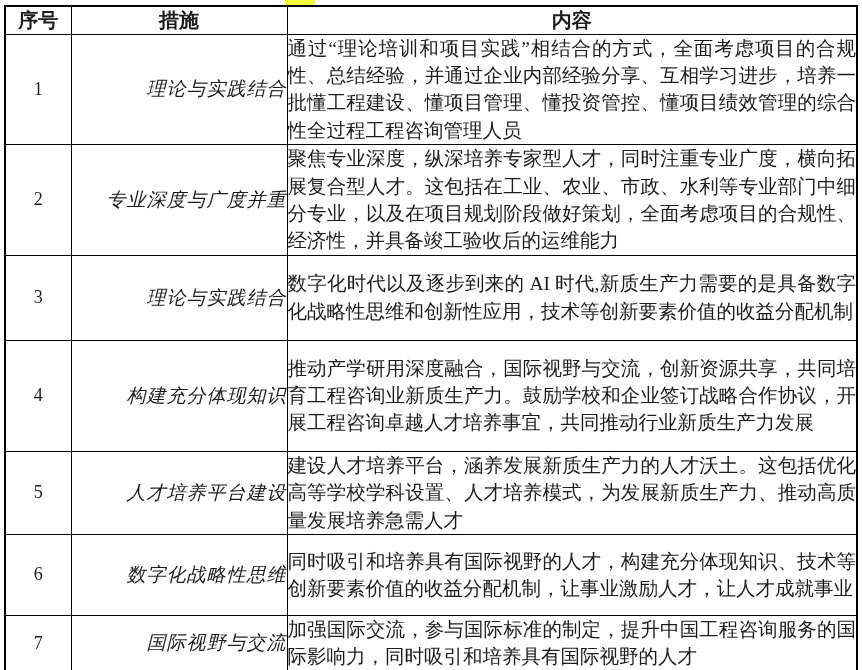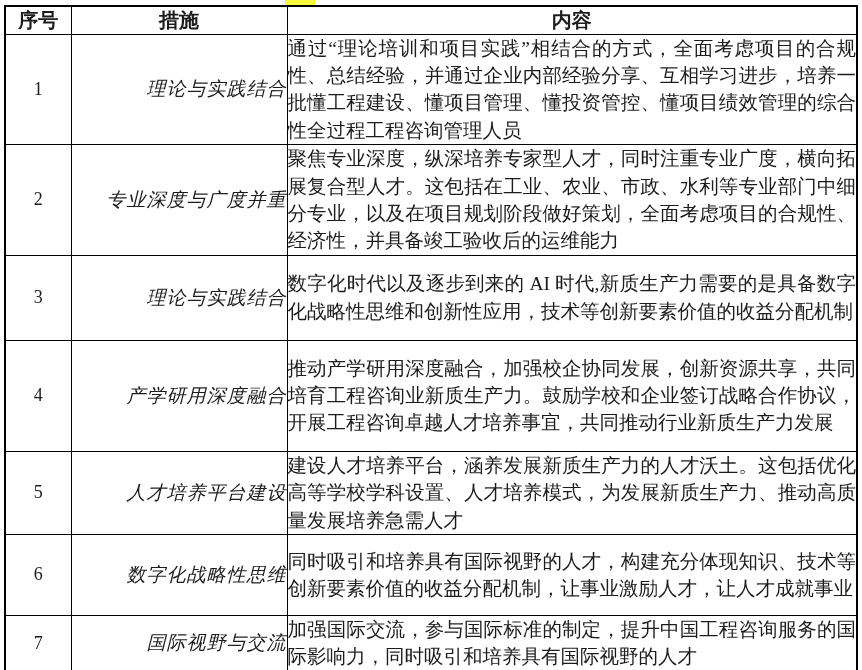--- a/index.html
+++ b/index.html
@@ -97,22 +97,22 @@
         <td class="measure">专业深度与广度并重</td>
         <td class="content">聚焦专业深度，纵深培养专家型人才，同时注重专业广度，横向拓展复合型人才。这包括在工业、农业、市政、水利等专业部门中细分专业，以及在项目规划阶段做好策划，全面考虑项目的合规性、经济性，并具备竣工验收后的运维能力</td>
       </tr>
       <tr class="r3">
         <td class="no">3</td>
         <td class="measure">理论与实践结合</td>
         <td class="content">数字化时代以及逐步到来的 AI 时代,新质生产力需要的是具备数字化战略性思维和创新性应用，技术等创新要素价值的收益分配机制</td>
       </tr>
       <tr class="r4">
         <td class="no">4</td>
-        <td class="measure">产学研用深度融合</td>
-        <td class="content">推动产学研用深度融合，加强校企协同发展，创新资源共享，共同培育工程咨询业新质生产力。鼓励学校和企业签订战略合作协议，开展工程咨询卓越人才培养事宜，共同推动行业新质生产力发展</td>
+        <td class="measure">构建充分体现知识</td>
+        <td class="content">推动产学研用深度融合，国际视野与交流，创新资源共享，共同培育工程咨询业新质生产力。鼓励学校和企业签订战略合作协议，开展工程咨询卓越人才培养事宜，共同推动行业新质生产力发展</td>
       </tr>
       <tr class="r5">
         <td class="no">5</td>
         <td class="measure">人才培养平台建设</td>
         <td class="content">建设人才培养平台，涵养发展新质生产力的人才沃土。这包括优化高等学校学科设置、人才培养模式，为发展新质生产力、推动高质量发展培养急需人才</td>
       </tr>
       <tr class="r6">
         <td class="no">6</td>
         <td class="measure">数字化战略性思维</td>
         <td class="content">同时吸引和培养具有国际视野的人才，构建充分体现知识、技术等创新要素价值的收益分配机制，让事业激励人才，让人才成就事业</td>

